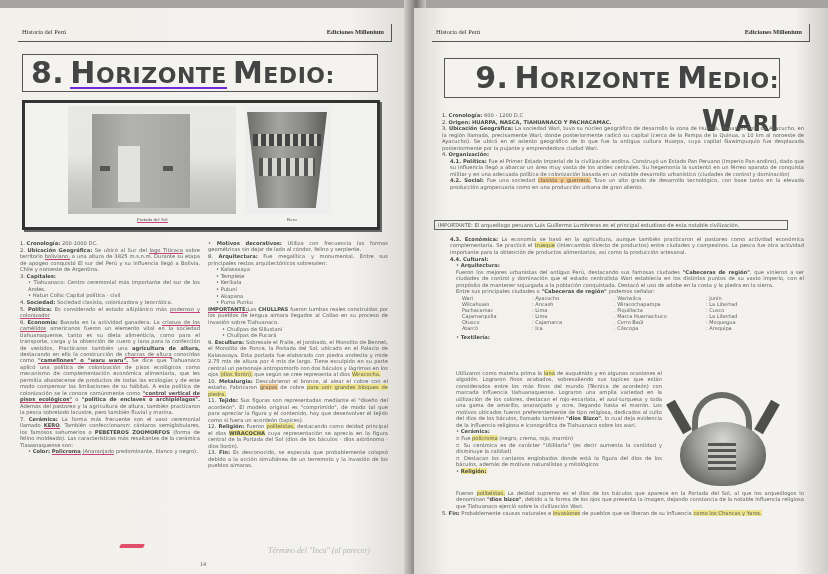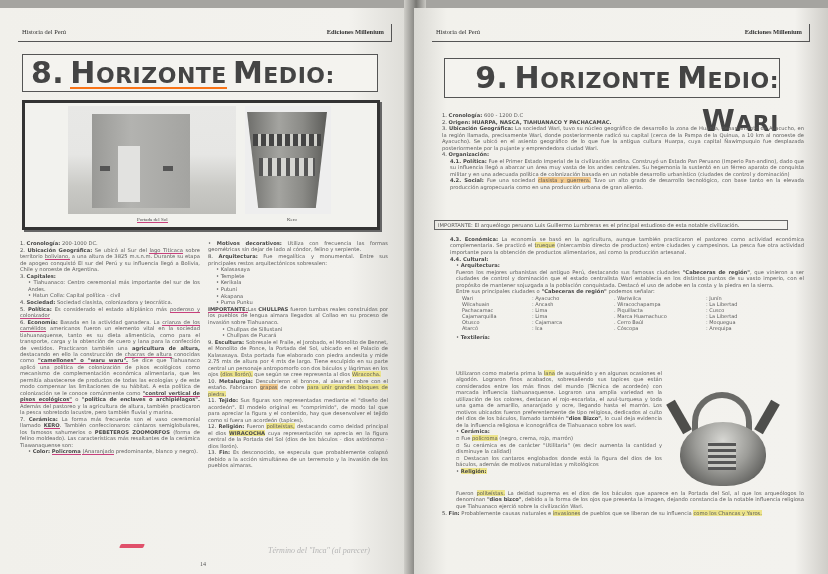--- a/index.html
+++ b/index.html
@@ -12,21 +12,21 @@
 .gutter{position:absolute;left:404px;top:0;width:22px;height:574px;background:linear-gradient(90deg,#cfcec9,#8c8b87 45%,#777672 55%,#c9c8c3)}
 .run-head{position:absolute;left:18px;right:18px;top:16px;height:18px;border-bottom:1px solid #555;font-family:"Liberation Serif",serif;font-size:6.5px;color:#333}
 .run-head .l{position:absolute;left:4px;top:4px}
 .run-head .r{position:absolute;right:8px;top:4px;font-weight:bold}
 .run-head .tick{position:absolute;right:0;top:0;width:1px;height:18px;background:#555}
 .title-box{position:absolute;border:1px solid #555;background:#f4f3ef;text-align:right;font-family:"DejaVu Sans",sans-serif;font-weight:bold;color:#444;letter-spacing:0.5px}
 .title-box .big{font-size:30px}
 .title-box .sc{font-size:22px}
 .left .title-box{left:22px;top:46px;width:356px;height:38px;line-height:36px;text-align:left;padding-left:8px}
 .right .title-box{left:30px;top:50px;width:336px;height:40px;line-height:38px}
-.ul-pink{border-bottom:2px solid #f97316}
+.ul-pink{border-bottom:2px solid #6d28d9}
 .photo-frame{position:absolute;left:22px;top:92px;width:358px;height:130px;border:3px solid #333;background:#f2f2ee;box-shadow:2px 2px 0 #666}
 .photo{position:absolute;background:#cfcfcb}
 .photo.gate{left:43px;top:3px;width:168px;height:108px;background:linear-gradient(180deg,#e8e8e6 0%,#e6e6e4 45%,#c9c9c5 75%,#bdbdb9 100%)}
 .gate-stone{position:absolute;left:24px;top:8px;width:98px;height:94px;background:linear-gradient(90deg,#9a9a97,#b3b3b0 40%,#a4a4a1)}
 .gate-door{position:absolute;left:50px;top:40px;width:22px;height:56px;background:#e2e2e0}
 .gate-niche1,.gate-niche2{position:absolute;top:60px;width:10px;height:5px;background:#555}
 .gate-niche1{left:32px}.gate-niche2{left:95px}
 .photo.kero{left:220px;top:3px;width:86px;height:108px;background:linear-gradient(90deg,#eee,#eee)}
 .kero-cup{position:absolute;left:2px;top:6px;width:80px;height:96px;background:linear-gradient(90deg,#6e6e6b,#a4a4a0 40%,#8a8a86 70%,#5c5c59);clip-path:polygon(0 0,100% 0,86% 100%,14% 100%)}
 .kero-band{position:absolute;left:8px;top:28px;width:68px;height:12px;background:repeating-linear-gradient(90deg,#444 0 5px,#cfcfca 5px 8px)}

